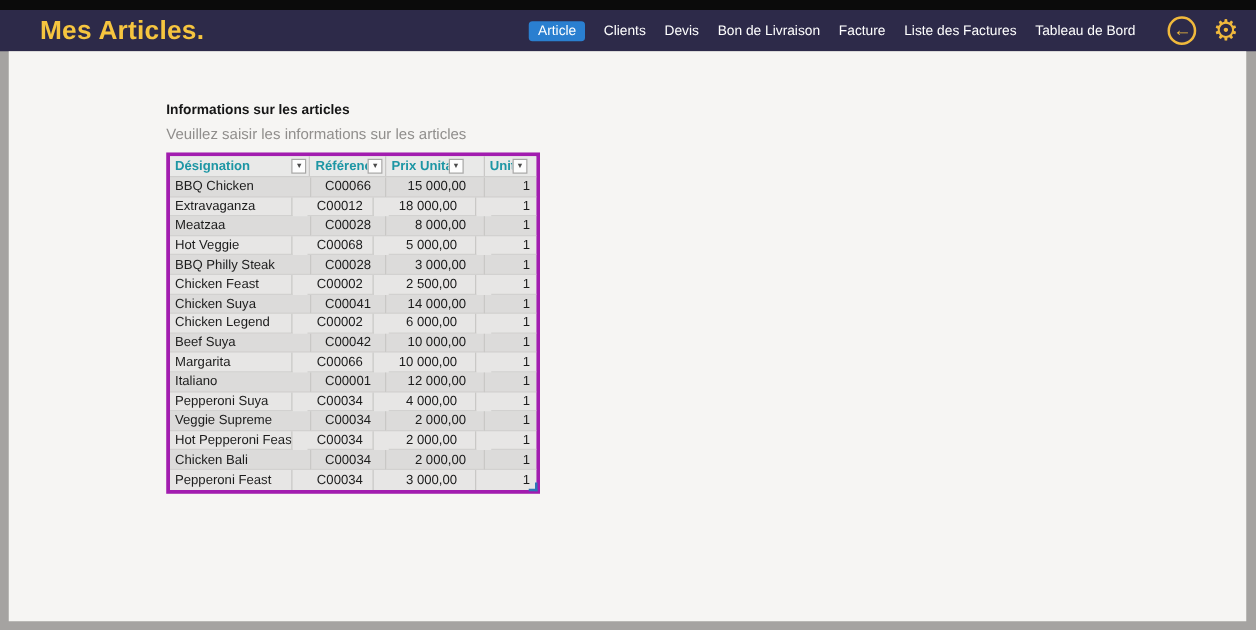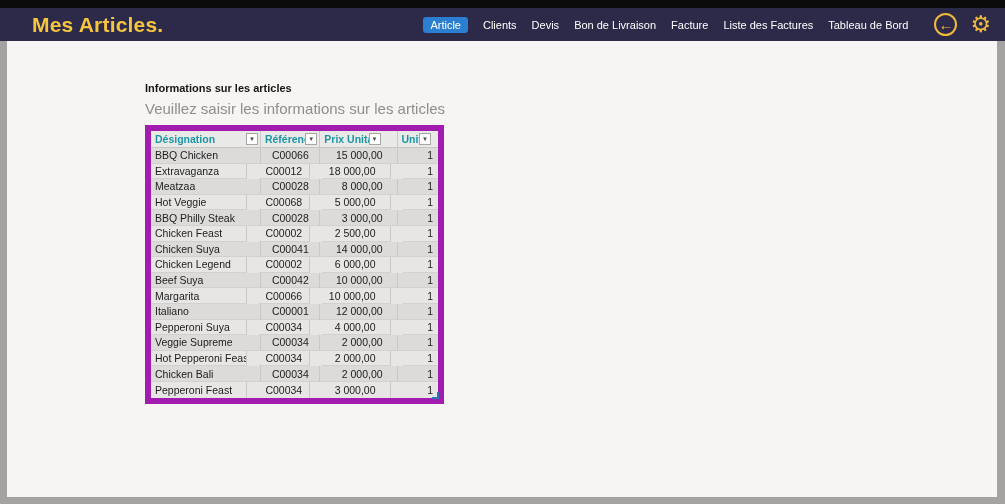--- a/index.html
+++ b/index.html
@@ -19,25 +19,25 @@
   .nav-item.active { background:#2a7fd0; padding:2px 7px; border-radius:3px; }
 
   .header-icons { display:flex; align-items:center; gap:13px; }
   .back-icon { width:23px; height:23px; border:2.5px solid #f0b93c; border-radius:50%;
     color:#f0b93c; display:flex; align-items:center; justify-content:center;
     font-size:15px; font-weight:bold; line-height:1; cursor:pointer; }
   .gear-icon { color:#f0b93c; font-size:23px; line-height:1; cursor:pointer; }
 
   .content { position:absolute; top:41px; left:7px; right:8px; bottom:7px; background:#f6f5f3; }
 
-  .info-block { position:absolute; left:138px; top:41px; }
+  .info-block { position:absolute; left:126px; top:41px; }
   .heading { font-size:11px; font-weight:bold; color:#161616; margin-bottom:6px; }
-  .subheading { font-size:15px; color:#908e8c; margin-bottom:8px; }
-
-  .xl-table { width:299px; border:6px solid #a21caf; position:relative; background:#e6e5e4; }
+  .subheading { font-size:12px; color:#908e8c; margin-bottom:8px; }
+
+  .xl-table { width:299px; border:3px solid #a21caf; position:relative; background:#e6e5e4; }
 
   .trow, .thead-row { display:flex; }
   .thead-row { height:17px; background:#e9e9e8; border-bottom:1px solid #c6c5c4; }
   .trow { height:15.6px; }
   .trow.odd  { background:#dcdbda; }
   .trow.even { background:#e7e6e5;gap:12px; }
 
   .th, .td { border-right:1px solid #c9c8c6; overflow:hidden; white-space:nowrap;
     display:flex; align-items:center; }
   .th:last-child, .td:last-child { border-right:none; }

